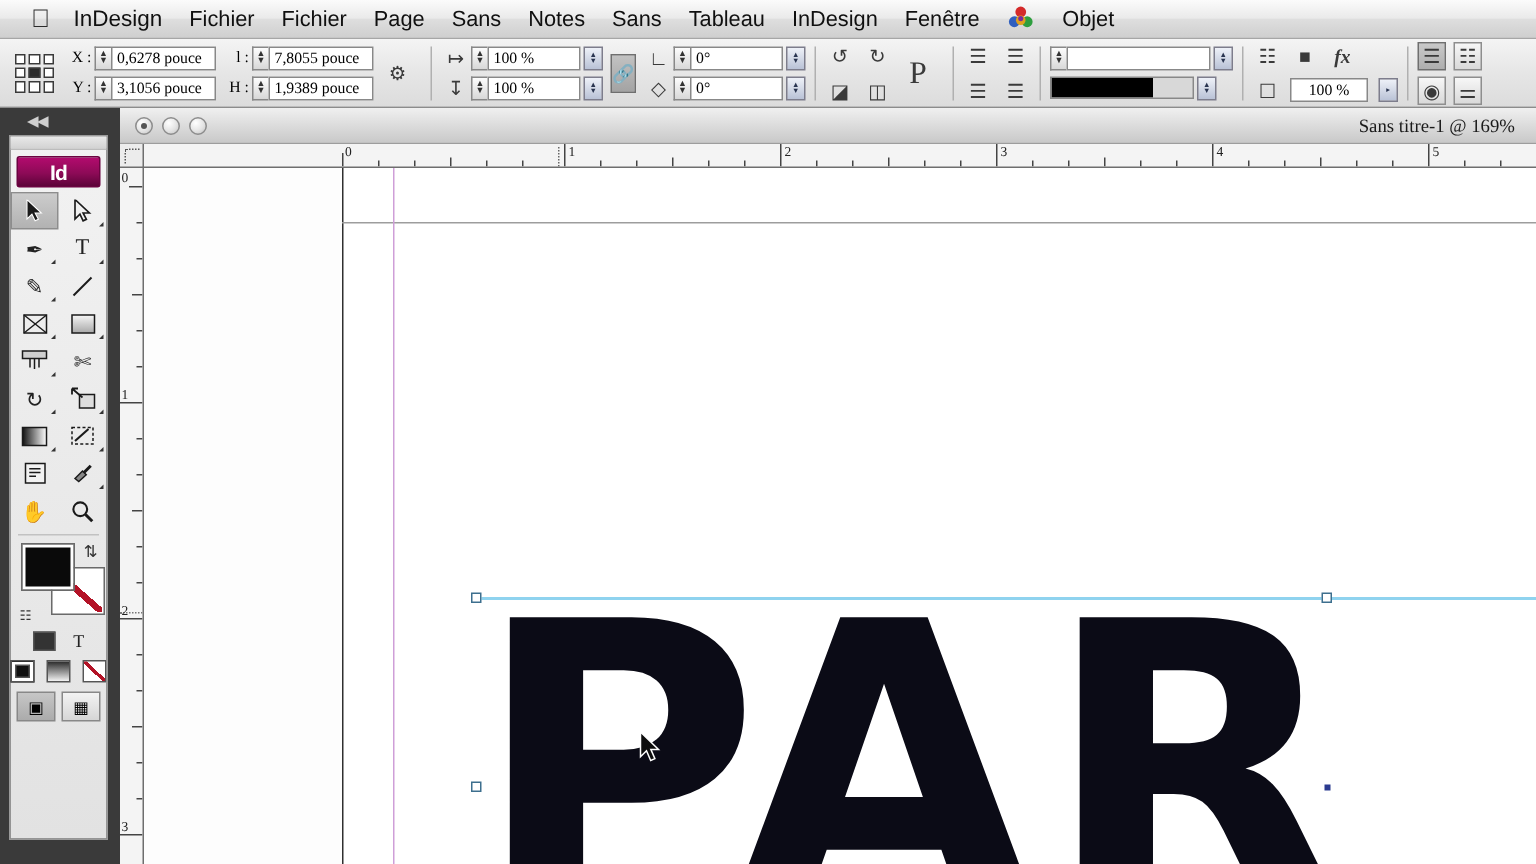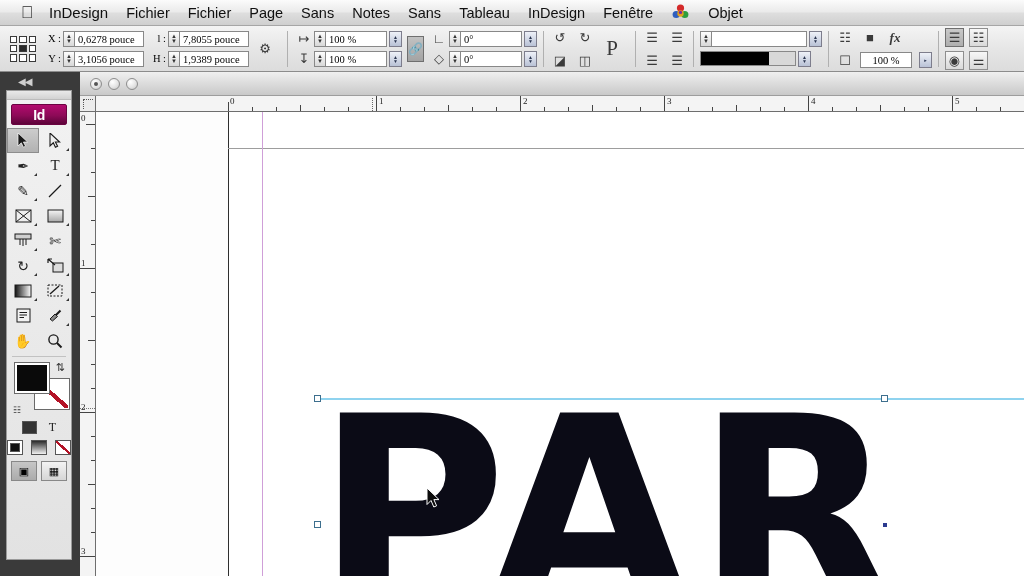--- a/index.html
+++ b/index.html
@@ -563,20 +563,21 @@
   </div>
 
   <div class="docwin">
 
     <div class="titlebar">
       <div class="lights">
         <span class="light close"></span>
         <span class="light"></span>
         <span class="light"></span>
       </div>
+      <div class="doctitle">Sans titre-1 @ 169%</div>
     </div>
 
     <div class="rcorner"></div>
 
     <div class="rulerH">
       <div class="tickH" style="left:148px;height:9px;"></div>
       <div class="rlabH" style="left:150px;">0</div>
       <div class="tickH" style="left:172px;height:4px;"></div>
       <div class="tickH" style="left:196px;height:4px;"></div>
       <div class="tickH" style="left:220px;height:6px;"></div>

